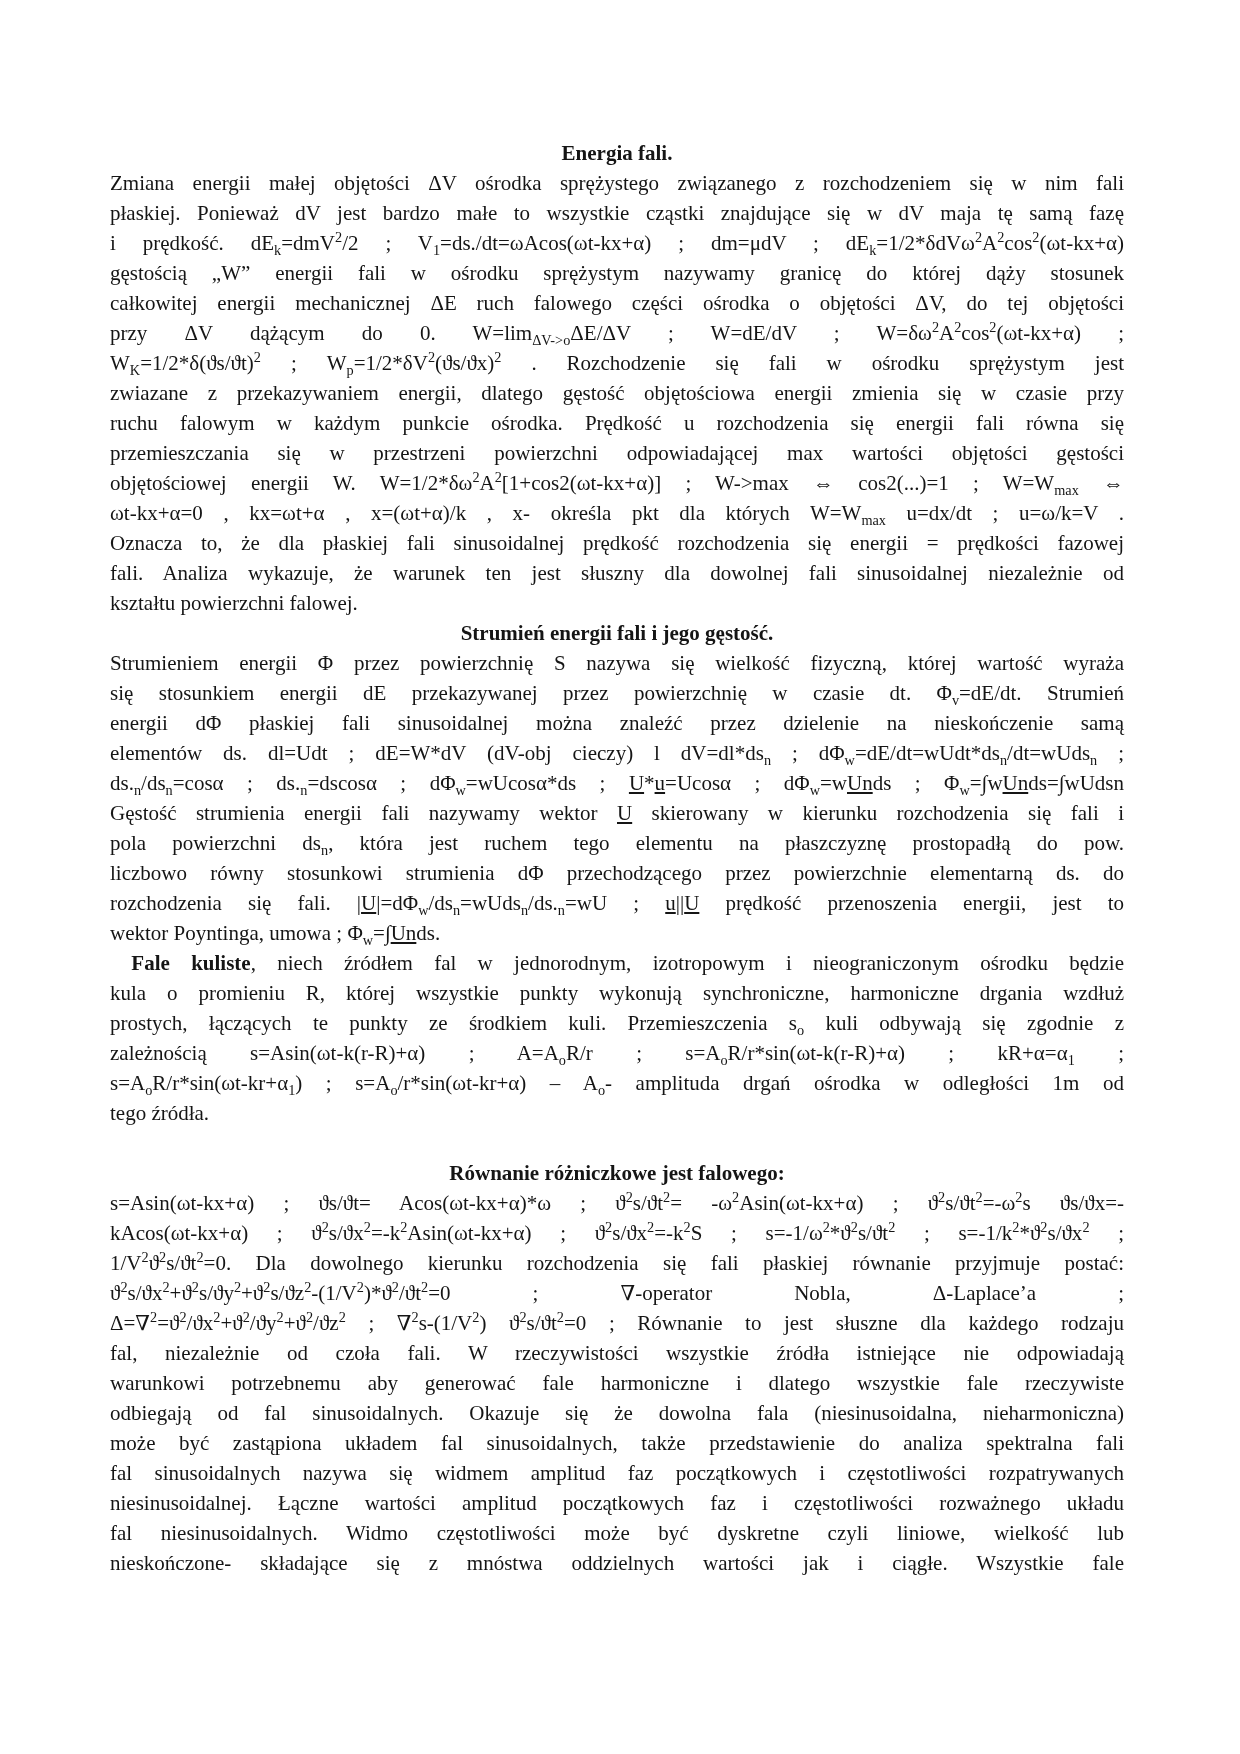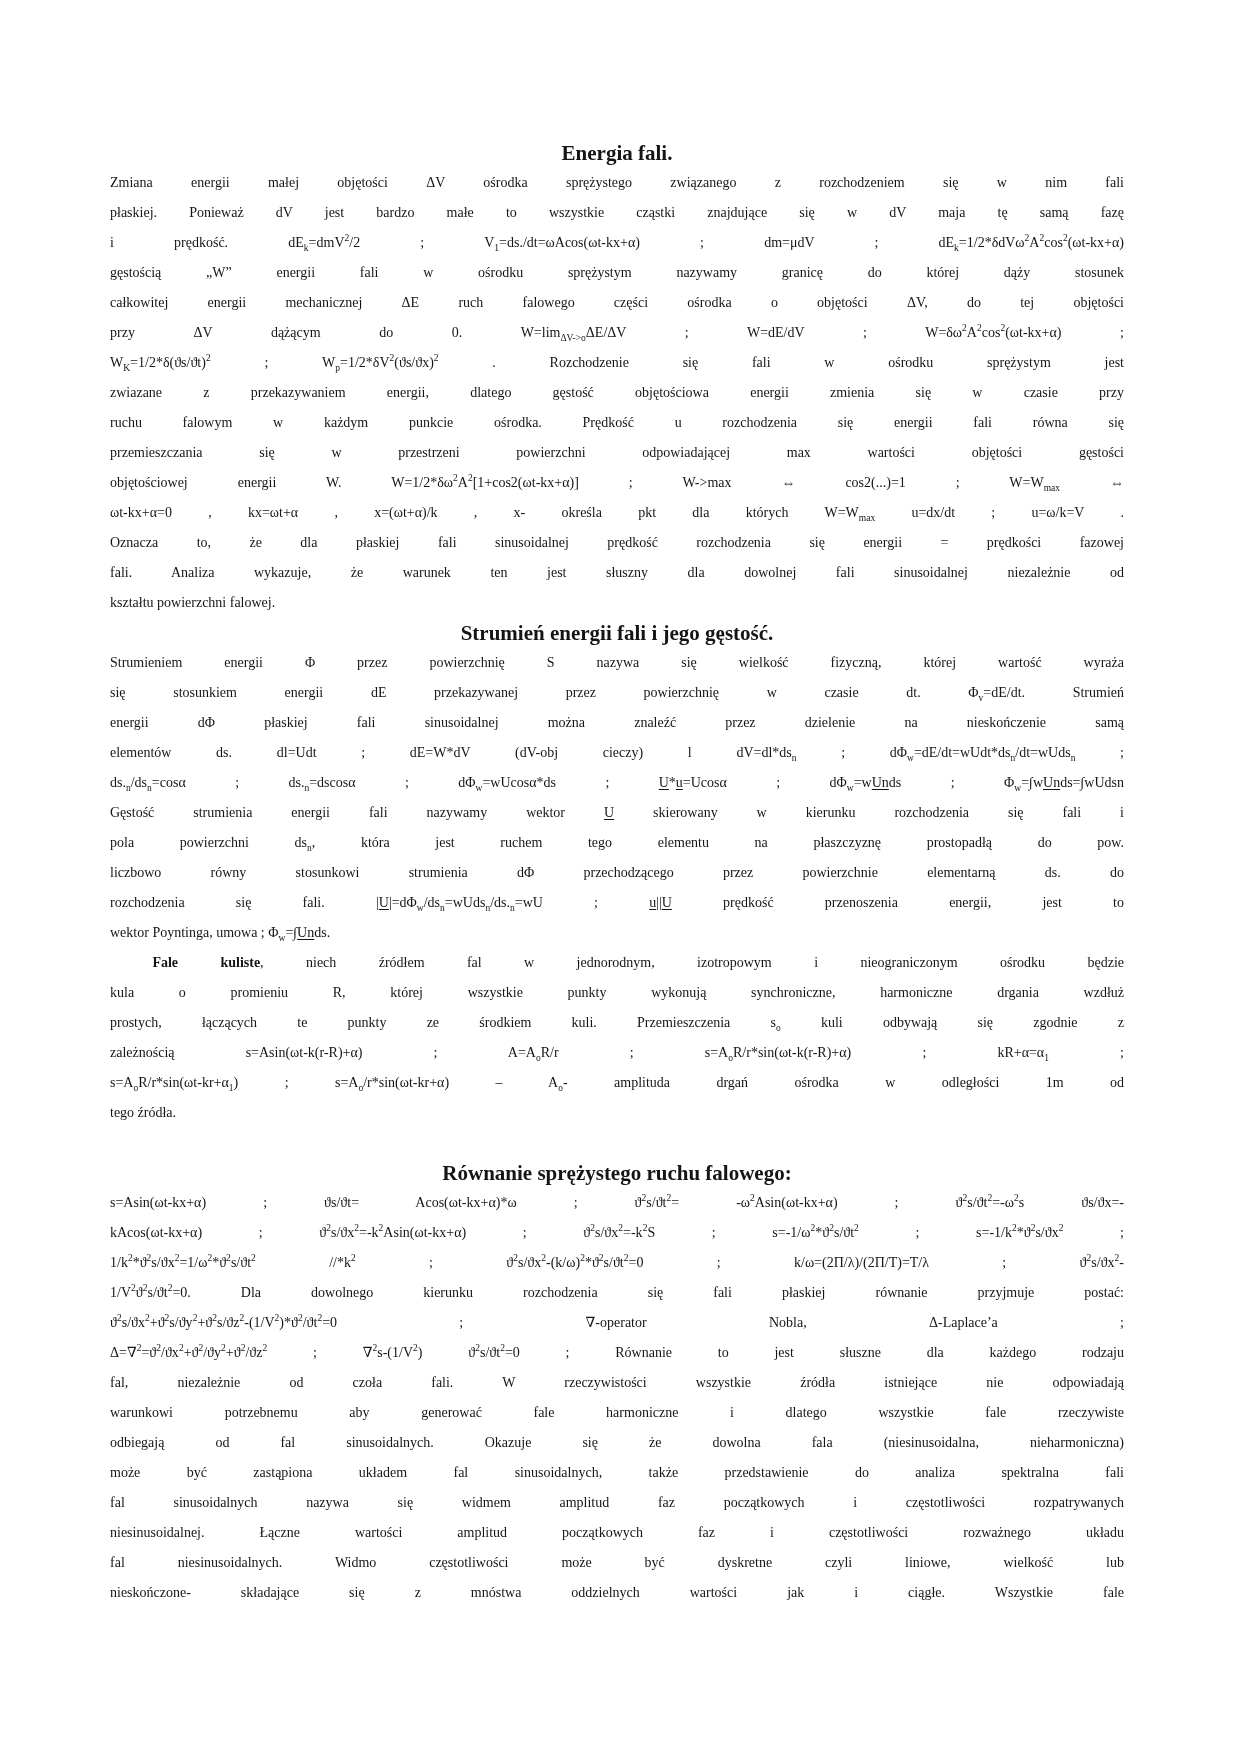--- a/index.html
+++ b/index.html
@@ -6,21 +6,21 @@
   body{
     width:1240px;height:1754px;position:relative;background:#ffffff;
     font-family:"Liberation Serif","DejaVu Serif",serif;color:#151515;
     -webkit-font-smoothing:antialiased;
   }
   .page{position:absolute;left:110px;top:138px;width:1014px}
   .section{margin:0}
   .section-gap{margin-top:30px}
   .heading{font-weight:bold;font-size:21px;line-height:30px;text-align:center}
   .line{
-    font-size:14px;line-height:30px;
+    font-size:21px;line-height:30px;
     text-align:justify;text-align-last:justify;
   }
   .line.last{text-align-last:left}
   sup{font-size:0.68em;line-height:0;vertical-align:super}
   sub{font-size:0.68em;line-height:0;vertical-align:sub}
   u{text-decoration:underline;text-underline-offset:2px}
   b{font-weight:bold}
 </style>
 </head>
 <body>
@@ -69,25 +69,24 @@
         <div class="line">&nbsp;<b>Fale kuliste</b>, niech źródłem fal w jednorodnym, izotropowym i nieograniczonym ośrodku będzie</div>
         <div class="line">kula o promieniu R, której wszystkie punkty wykonują synchroniczne, harmoniczne drgania wzdłuż</div>
         <div class="line">prostych, łączących te punkty ze środkiem kuli. Przemieszczenia s<sub>o</sub> kuli odbywają się zgodnie z</div>
         <div class="line">zależnością s=Asin(ωt-k(r-R)+α) ; A=A<sub>o</sub>R/r ; s=A<sub>o</sub>R/r*sin(ωt-k(r-R)+α) ; kR+α=α<sub>1</sub> ;</div>
         <div class="line">s=A<sub>o</sub>R/r*sin(ωt-kr+α<sub>1</sub>) ; s=A<sub>o</sub>/r*sin(ωt-kr+α) – A<sub>o</sub>- amplituda drgań ośrodka w odległości 1m od</div>
         <div class="line last">tego źródła.</div>
       </div>
   </div>
 
   <div class="section section-gap">
-    <div class="heading">Równanie sprężystego ruchu falowego:</div>
+    <div class="heading">Równanie różniczkowe jest falowego:</div>
     <div>
         <div class="line">s=Asin(ωt-kx+α) ; ϑs/ϑt= Acos(ωt-kx+α)*ω ; ϑ<sup>2</sup>s/ϑt<sup>2</sup>= -ω<sup>2</sup>Asin(ωt-kx+α) ; ϑ<sup>2</sup>s/ϑt<sup>2</sup>=-ω<sup>2</sup>s ϑs/ϑx=-</div>
         <div class="line">kAcos(ωt-kx+α) ; ϑ<sup>2</sup>s/ϑx<sup>2</sup>=-k<sup>2</sup>Asin(ωt-kx+α) ; ϑ<sup>2</sup>s/ϑx<sup>2</sup>=-k<sup>2</sup>S ; s=-1/ω<sup>2</sup>*ϑ<sup>2</sup>s/ϑt<sup>2</sup> ; s=-1/k<sup>2</sup>*ϑ<sup>2</sup>s/ϑx<sup>2</sup> ;</div>
-        <div class="line">1/k<sup>2</sup>*ϑ<sup>2</sup>s/ϑx<sup>2</sup>=1/ω<sup>2</sup>*ϑ<sup>2</sup>s/ϑt<sup>2</sup> //*k<sup>2</sup> ; ϑ<sup>2</sup>s/ϑx<sup>2</sup>-(k/ω)<sup>2</sup>*ϑ<sup>2</sup>s/ϑt<sup>2</sup>=0 ; k/ω=(2Π/λ)/(2Π/T)=T/λ ; ϑ<sup>2</sup>s/ϑx<sup>2</sup>-</div>
         <div class="line">1/V<sup>2</sup>ϑ<sup>2</sup>s/ϑt<sup>2</sup>=0. Dla dowolnego kierunku rozchodzenia się fali płaskiej równanie przyjmuje postać:</div>
         <div class="line">ϑ<sup>2</sup>s/ϑx<sup>2</sup>+ϑ<sup>2</sup>s/ϑy<sup>2</sup>+ϑ<sup>2</sup>s/ϑz<sup>2</sup>-(1/V<sup>2</sup>)*ϑ<sup>2</sup>/ϑt<sup>2</sup>=0 ; ∇-operator Nobla, Δ-Laplace’a ;</div>
         <div class="line">Δ=∇<sup>2</sup>=ϑ<sup>2</sup>/ϑx<sup>2</sup>+ϑ<sup>2</sup>/ϑy<sup>2</sup>+ϑ<sup>2</sup>/ϑz<sup>2</sup> ; ∇<sup>2</sup>s-(1/V<sup>2</sup>) ϑ<sup>2</sup>s/ϑt<sup>2</sup>=0 ; Równanie to jest słuszne dla każdego rodzaju</div>
         <div class="line">fal, niezależnie od czoła fali. W rzeczywistości wszystkie źródła istniejące nie odpowiadają</div>
         <div class="line">warunkowi potrzebnemu aby generować fale harmoniczne i dlatego wszystkie fale rzeczywiste</div>
         <div class="line">odbiegają od fal sinusoidalnych. Okazuje się że dowolna fala (niesinusoidalna, nieharmoniczna)</div>
         <div class="line">może być zastąpiona układem fal sinusoidalnych, także przedstawienie do analiza spektralna fali</div>
         <div class="line">fal sinusoidalnych nazywa się widmem amplitud faz początkowych i częstotliwości rozpatrywanych</div>
         <div class="line">niesinusoidalnej. Łączne wartości amplitud początkowych faz i częstotliwości rozważnego układu</div>
         <div class="line">fal niesinusoidalnych. Widmo częstotliwości może być dyskretne czyli liniowe, wielkość lub</div>

